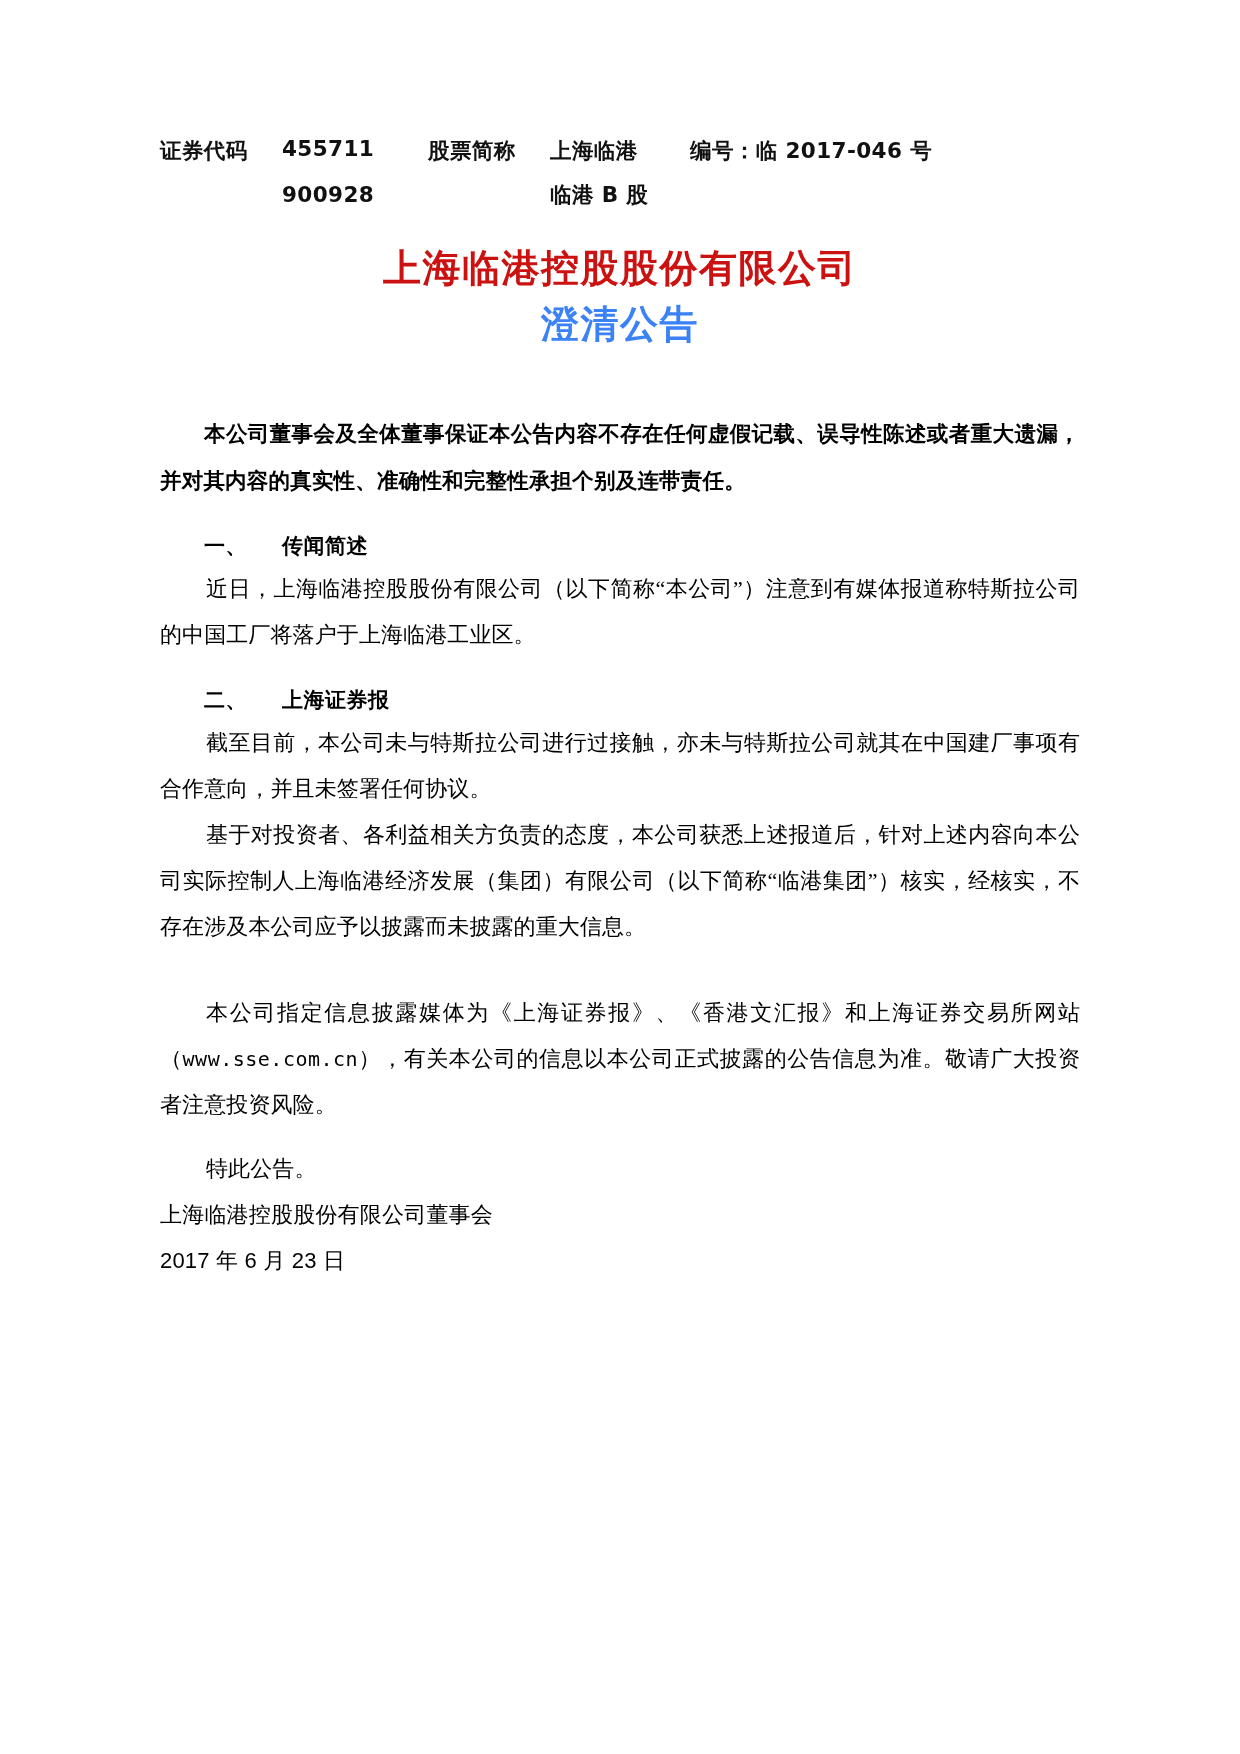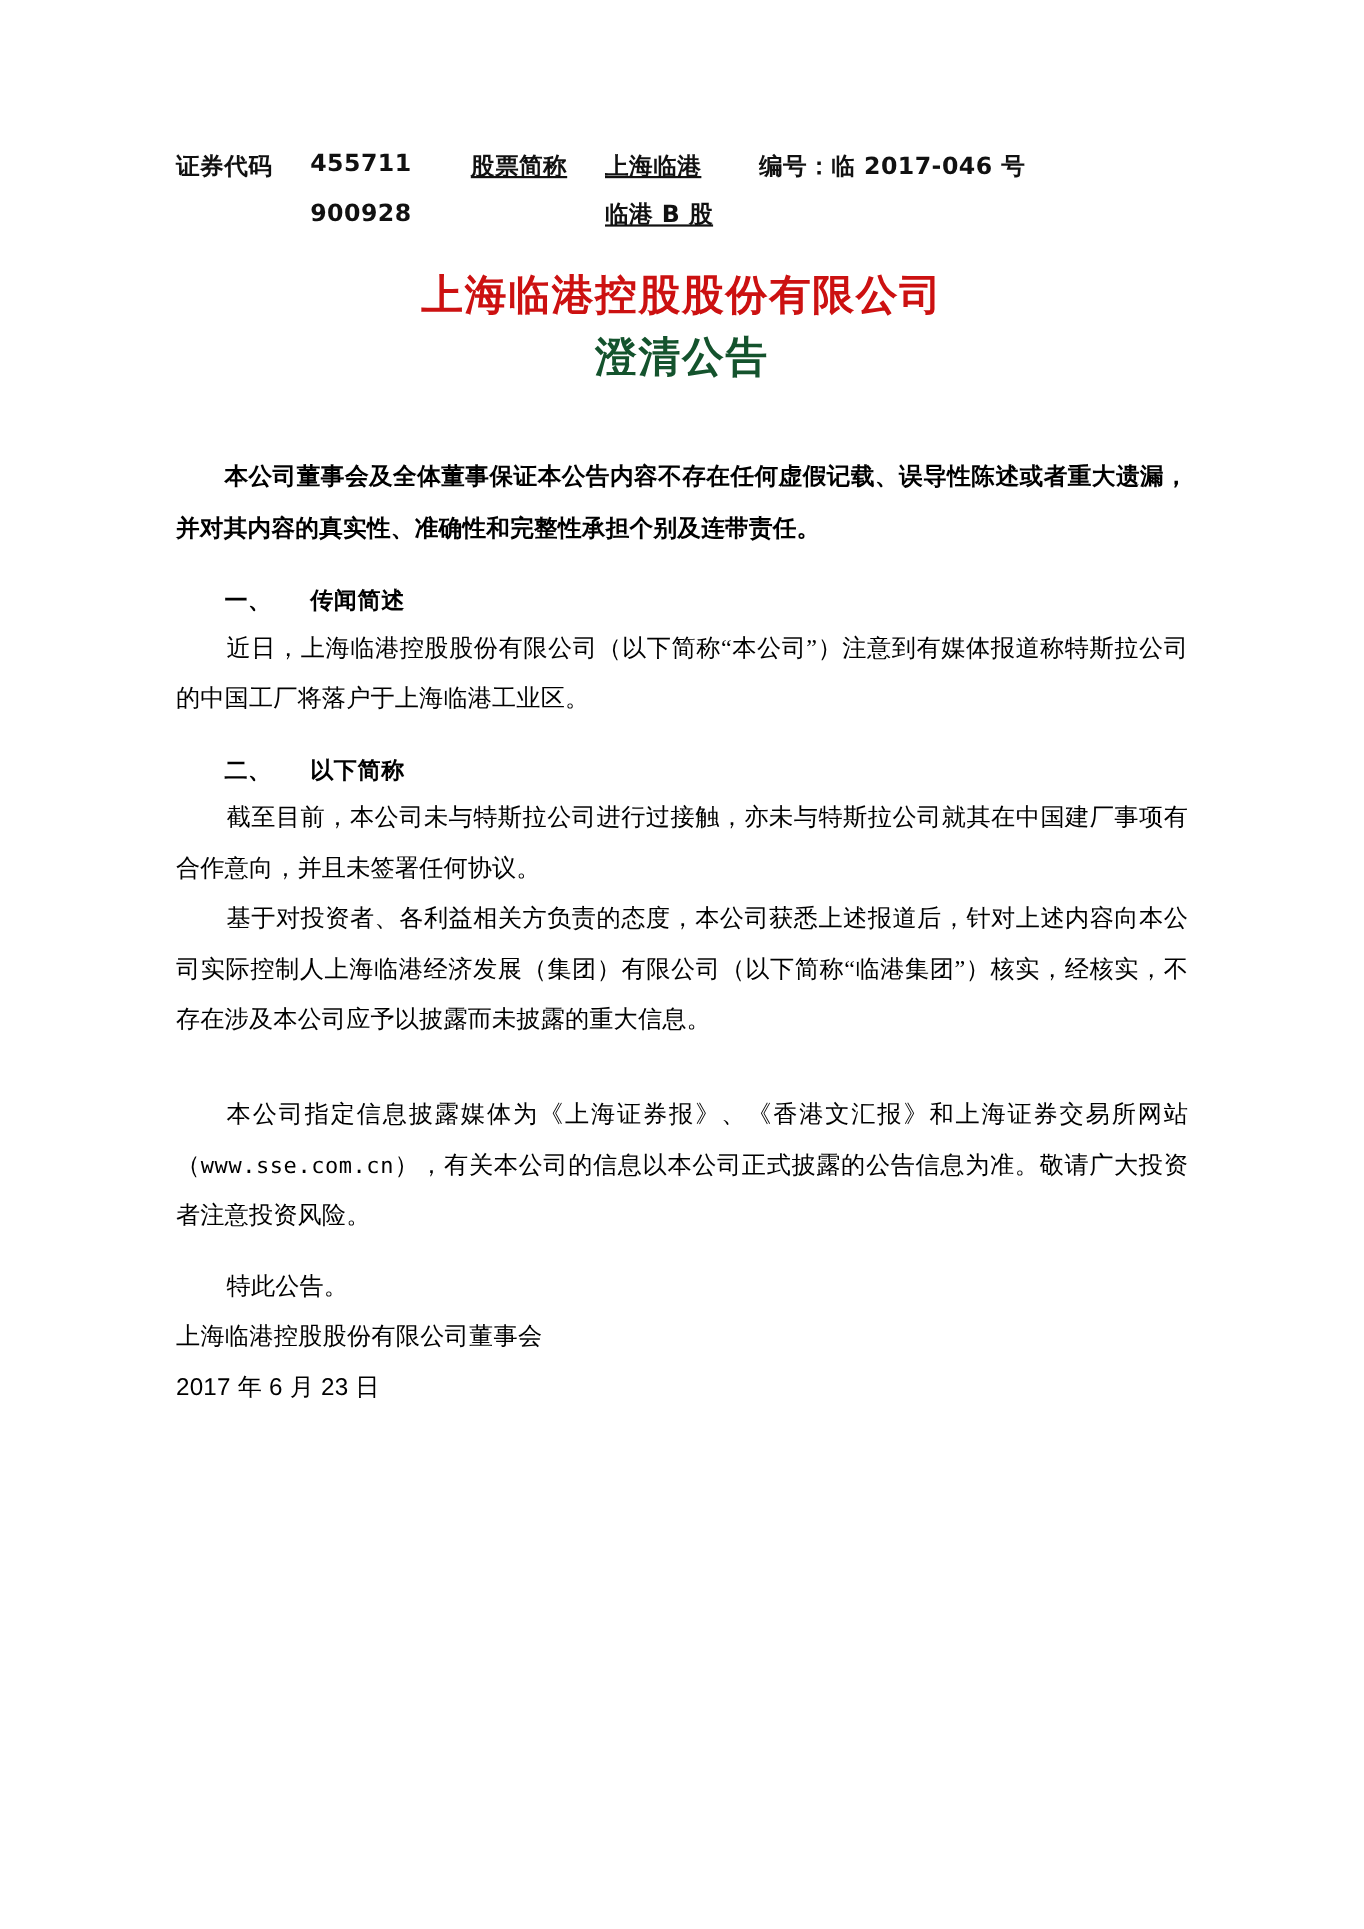--- a/index.html
+++ b/index.html
@@ -32,21 +32,21 @@
     color: #111111;
   }
   .hdr-row {
     display: flex;
     align-items: center;
     white-space: nowrap;
     height: 44px;
   }
   .hdr-c1 { width: 268px; display: flex; }
   .hdr-c1 .lbl { width: 122px; }
-  .hdr-c2 { width: 262px; display: flex; text-decoration: underline; }
+  .hdr-c2 { width: 262px; display: flex; }
   .hdr-c2 .lbl { width: 122px; }
   .hdr-c3 { display: flex; }
 
   
   .title-wrap {
     margin-top: 24px;
     text-align: center;
   }
   .title-line {
     font-family: "DejaVu Sans", "Liberation Sans", sans-serif;
@@ -141,35 +141,35 @@
       </div>
       <div class="hdr-c2">
         <span class="lbl"></span>
         <span>临港 B 股</span>
       </div>
     </div>
   </div>
 
   <div class="title-wrap">
     <div class="title-line" style="color: rgb(204, 17, 17);">上海临港控股股份有限公司</div>
-    <div class="title-line" style="color: #14532d;">澄清公告</div>
+    <div class="title-line" style="color: #3b82f6;">澄清公告</div>
   </div>
 
   <div class="statement">本公司董事会及全体董事保证本公告内容不存在任何虚假记载、误导性陈述或者重大遗漏，并对其内容的真实性、准确性和完整性承担个别及连带责任。</div>
 
   <div class="section">
     <div class="sec-head">
       <span class="num">一、</span><span>传闻简述</span>
     </div>
     <p class="para">近日，上海临港控股股份有限公司（以下简称“本公司”）注意到有媒体报道称特斯拉公司的中国工厂将落户于上海临港工业区。</p>
   </div>
 
   <div class="section">
     <div class="sec-head">
-      <span class="num">二、</span><span>以下简称</span>
+      <span class="num">二、</span><span>上海证券报</span>
     </div>
     <p class="para">截至目前，本公司未与特斯拉公司进行过接触，亦未与特斯拉公司就其在中国建厂事项有合作意向，并且未签署任何协议。</p>
     <p class="para">基于对投资者、各利益相关方负责的态度，本公司获悉上述报道后，针对上述内容向本公司实际控制人上海临港经济发展（集团）有限公司（以下简称“临港集团”）核实，经核实，不存在涉及本公司应予以披露而未披露的重大信息。</p>
   </div>
 
   <div class="gap-md"></div>
 
   <p class="para"><span>本公司指定信息披露媒体为《上海证券报》、《香港文汇报》和上海证券交易所网站（</span><span class="mono">www.sse.com.cn</span><span>），有关本公司的信息以本公司正式披露的公告信息为准。敬请广大投资者注意投资风险。</span></p>
 
   <div class="gap-sm"></div>

